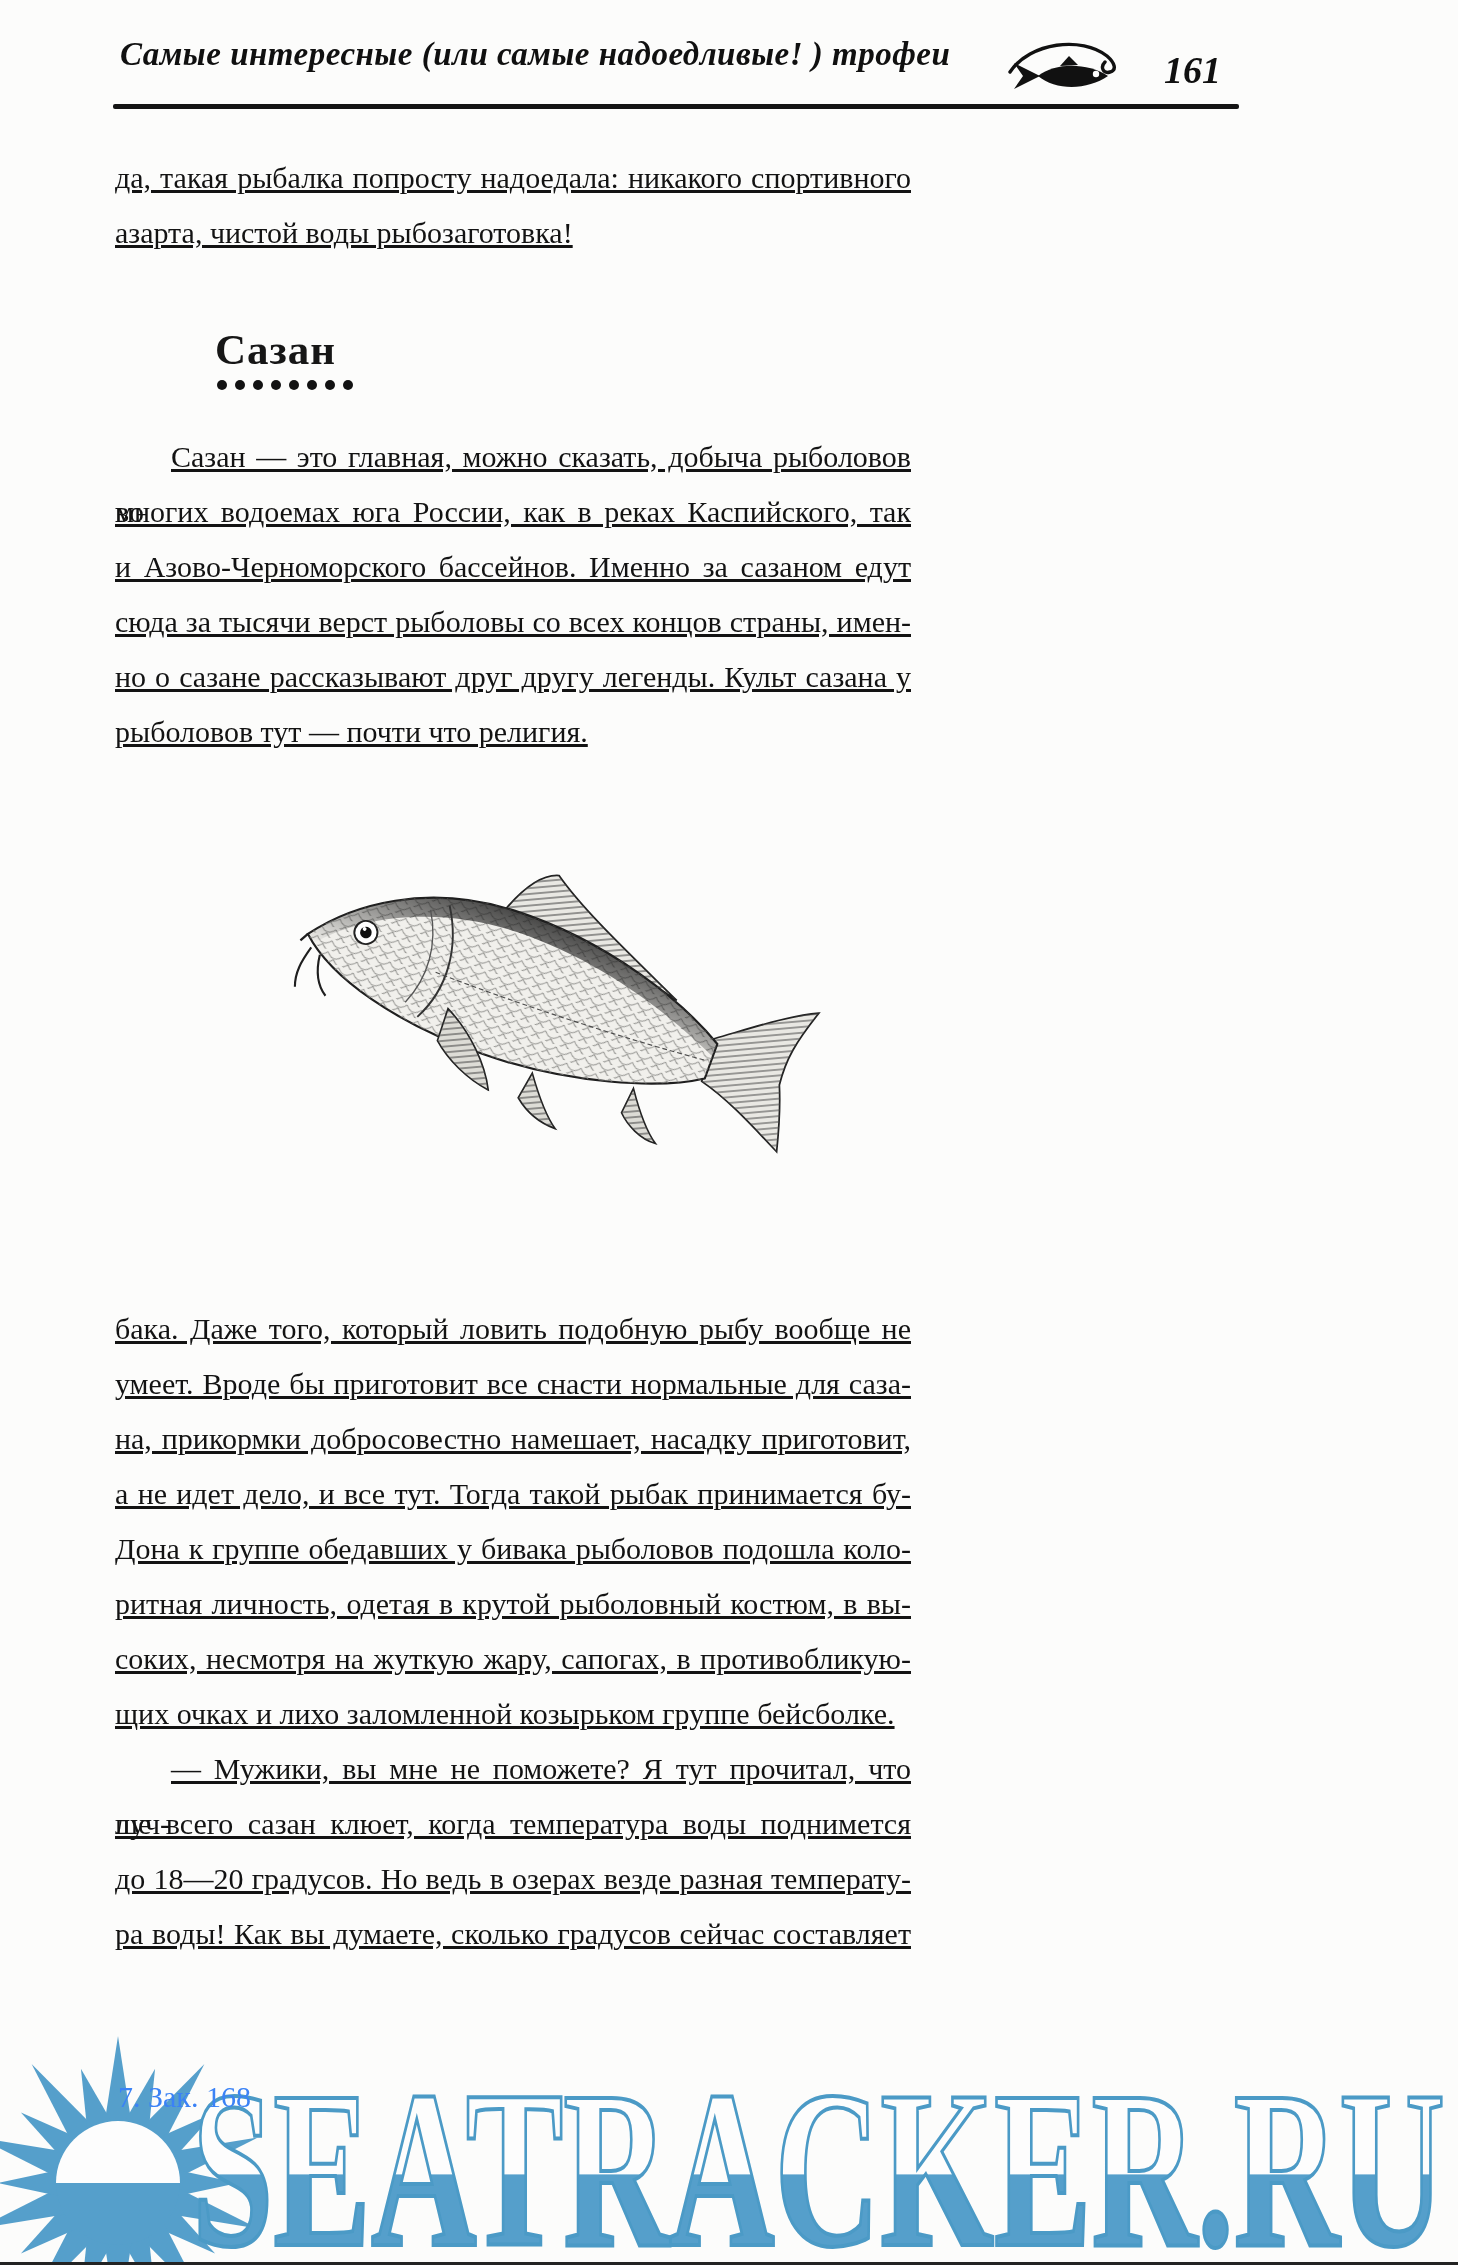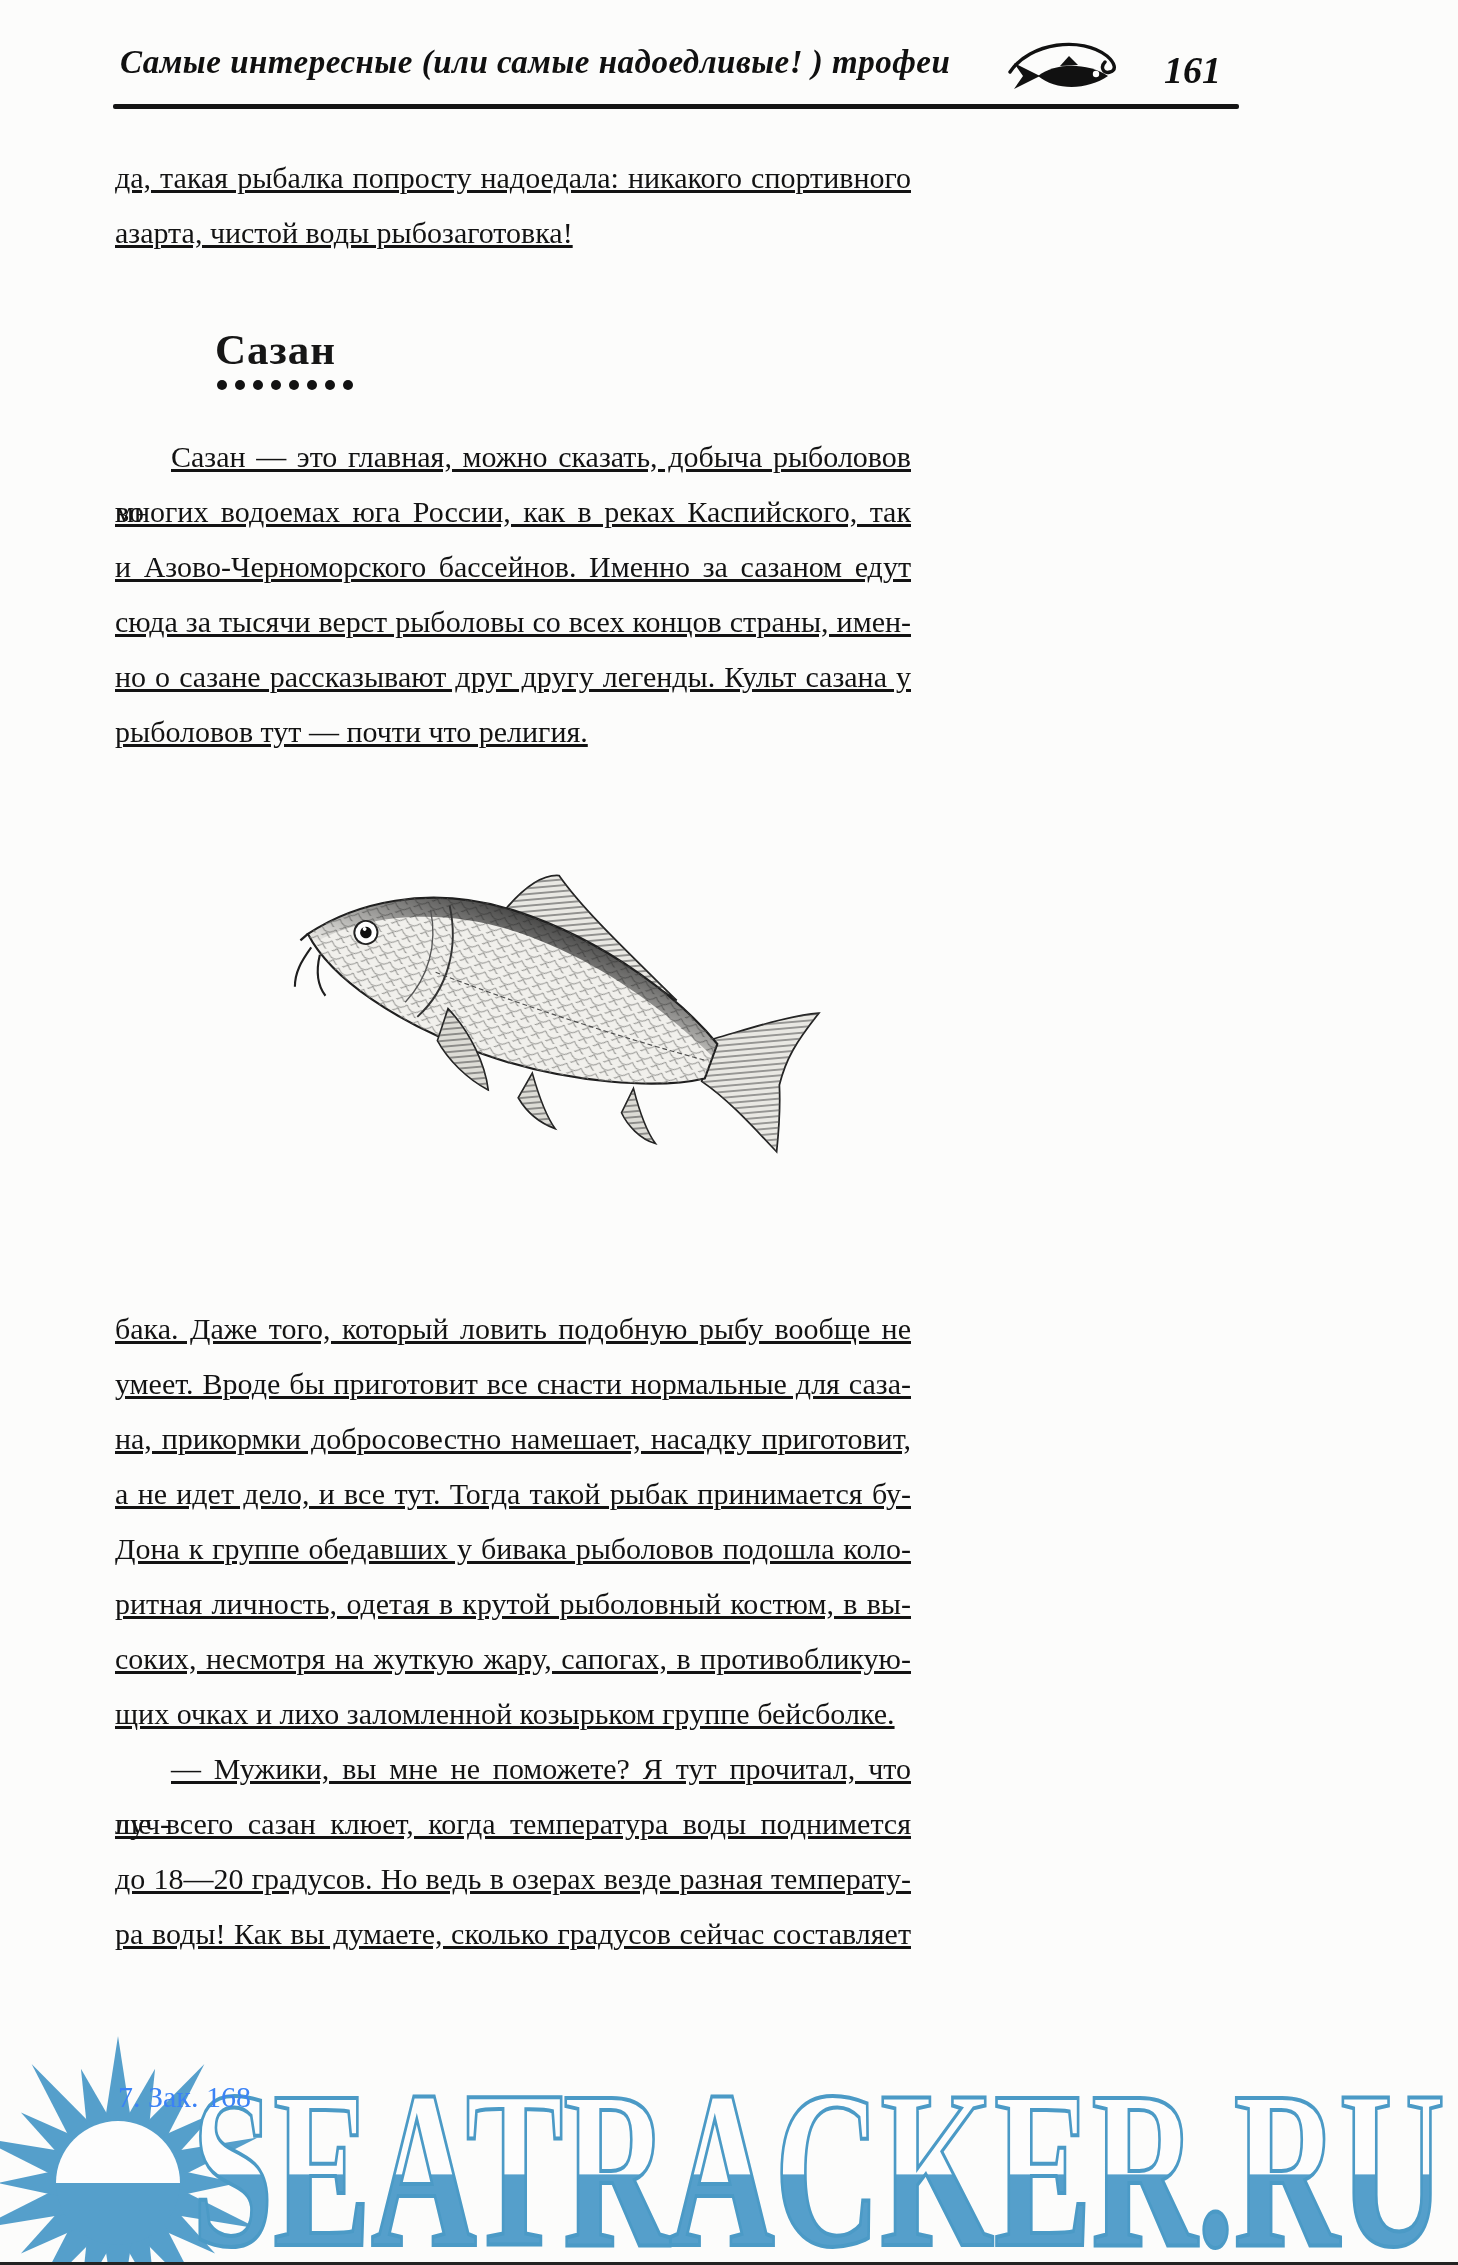--- a/index.html
+++ b/index.html
@@ -3,21 +3,21 @@
 <meta charset="utf-8">
 <style>
   html,body { margin:0; padding:0; background:#888; }
   .page {
     position:relative; width:1458px; height:2265px;
     background:#fcfcfb; overflow:hidden; margin:0 auto;
     font-family:"Liberation Serif","DejaVu Serif",serif; color:#161616;
   }
   
   .running-title {
-    position:absolute; left:120px; top:44px;
+    position:absolute; left:120px; top:36px;
     font-style:italic; font-weight:700; font-size:33px; letter-spacing:.5px; color:#101010;
     white-space:nowrap;
   }
   .header-fish { position:absolute; left:1002px; top:36px; width:132px; height:62px; }
   .page-number {
     position:absolute; left:1164px; top:48px;
     font-style:italic; font-weight:600; font-size:38px; color:#101010;
   }
   .header-rule { position:absolute; left:113px; top:104px; width:1126px; height:5px; background:#141414; border-radius:2px; }
   

